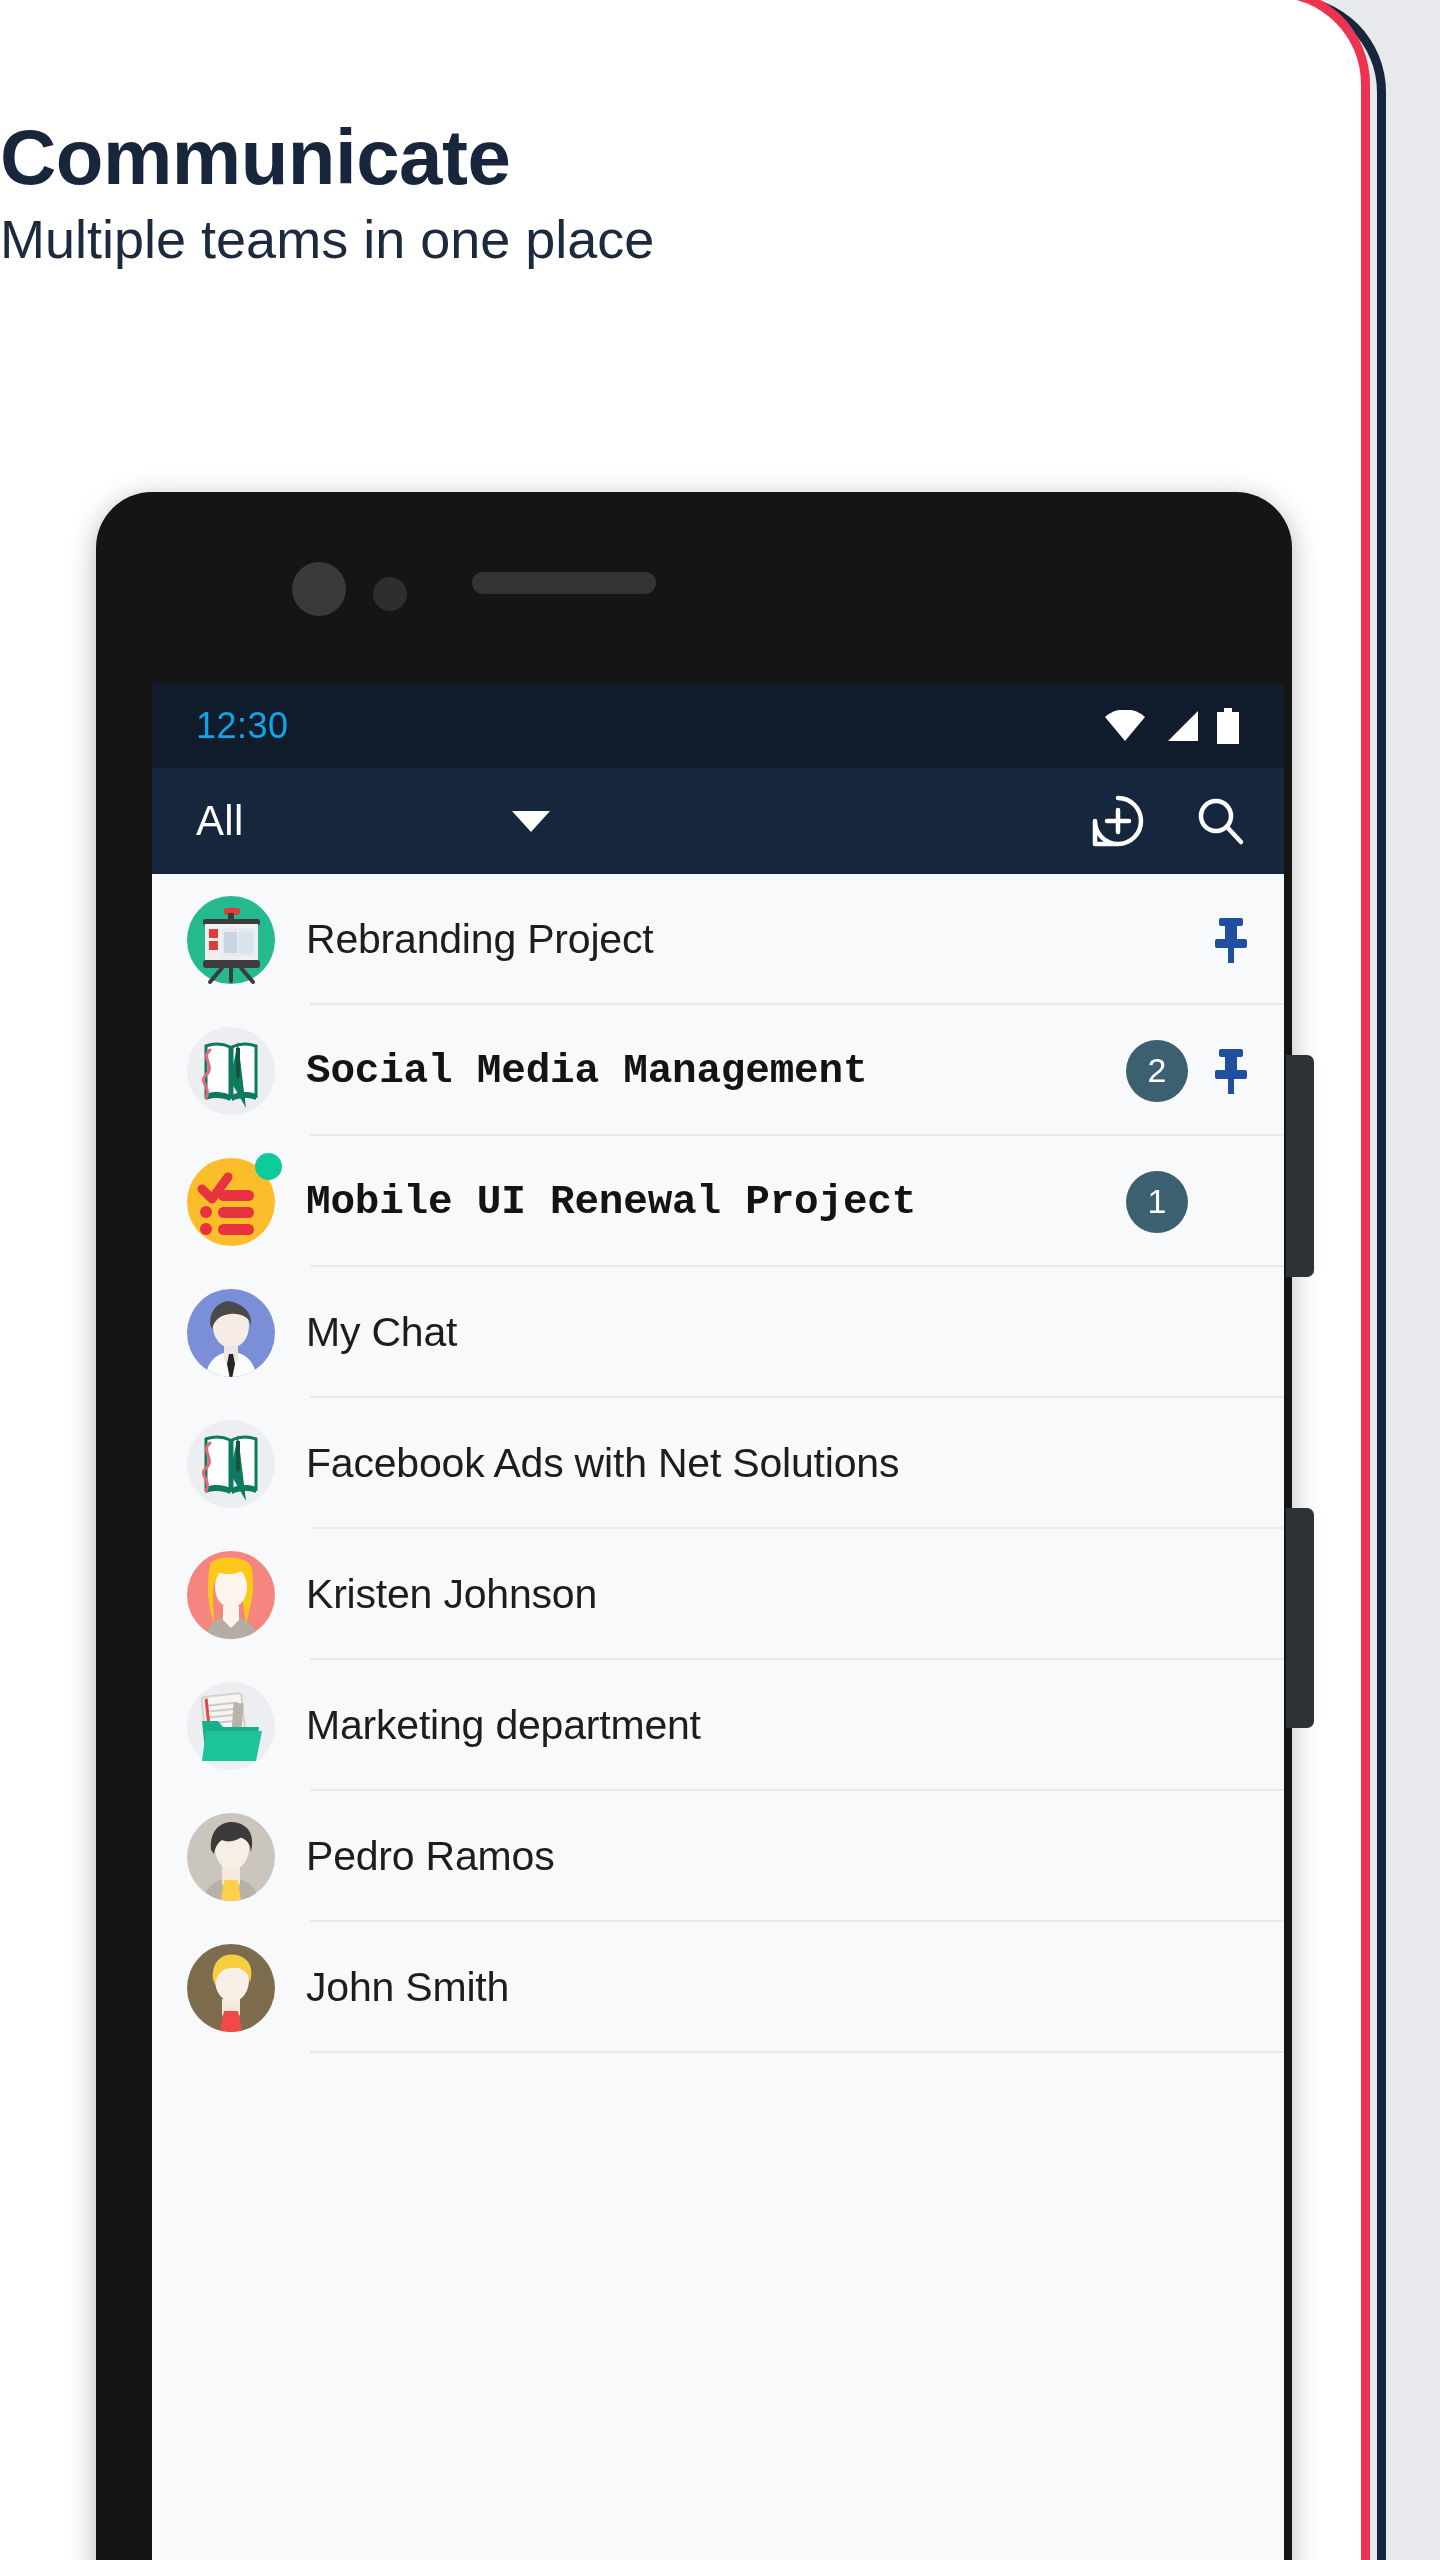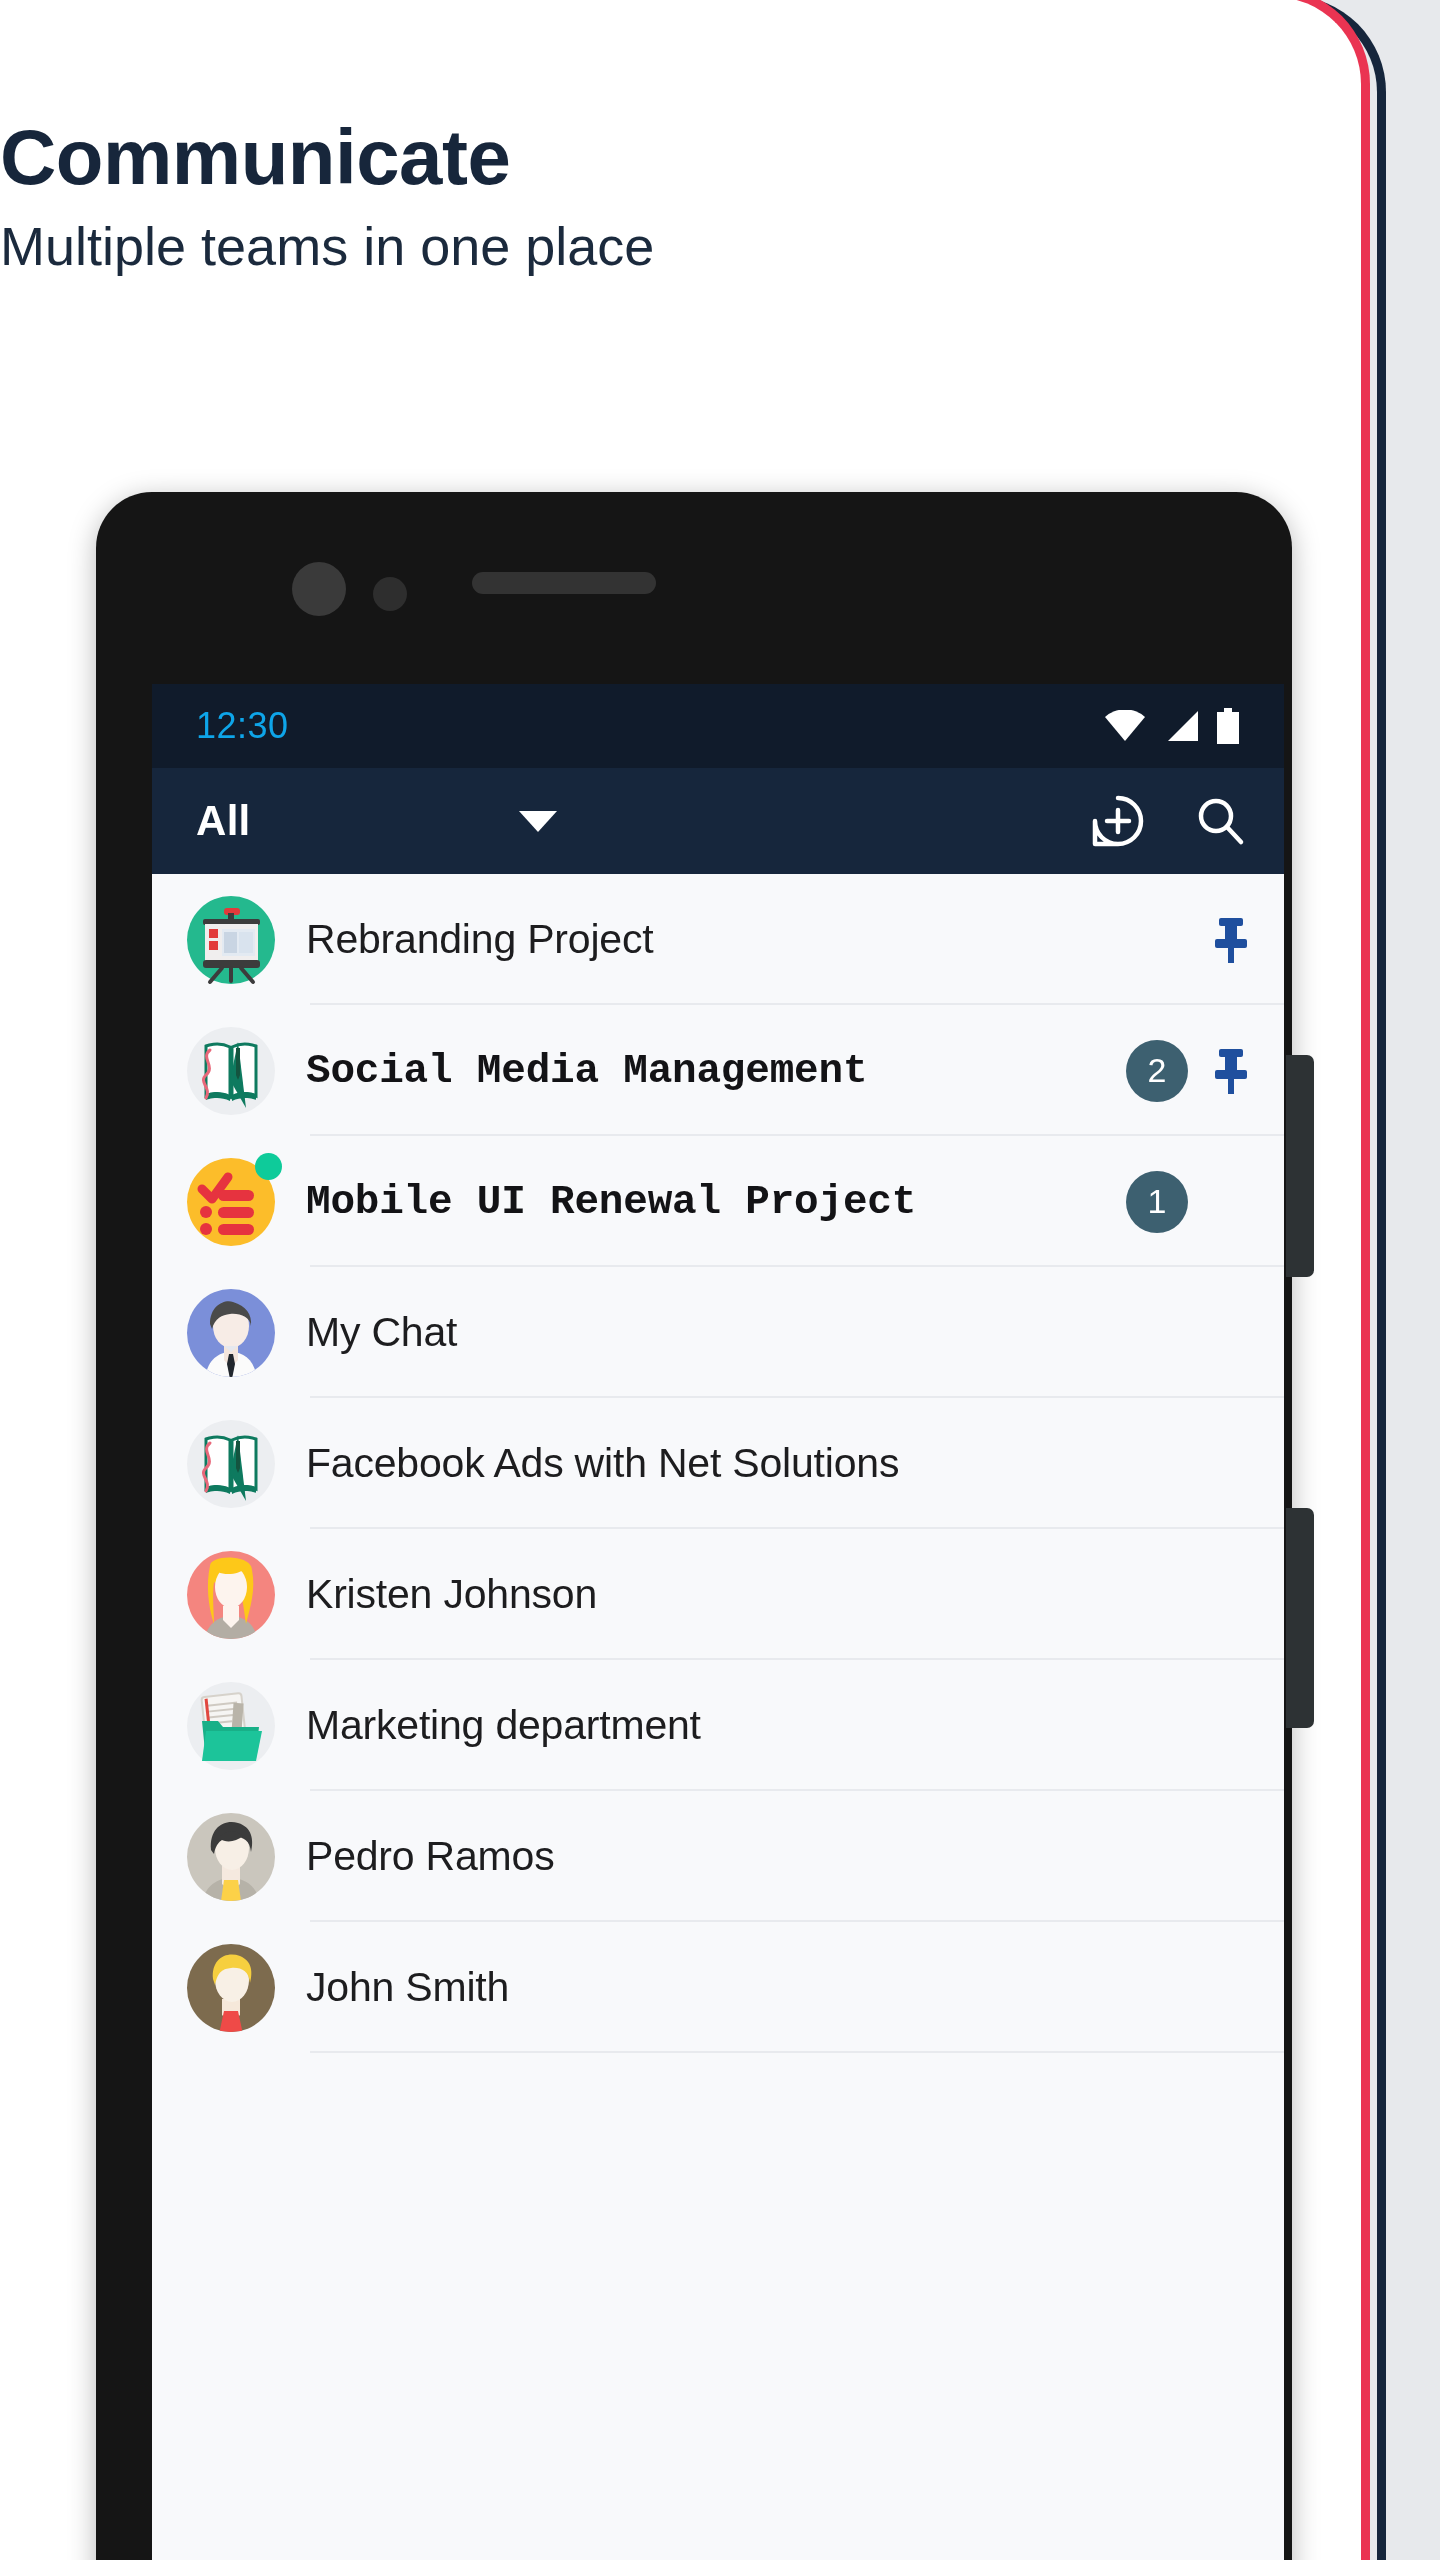--- a/index.html
+++ b/index.html
@@ -38,21 +38,21 @@
   #headings { position:absolute; left:0; top:0; width:1300px; z-index:5; }
   #title {
     margin-top:118px;
     font-size:78px;
     font-weight:bold;
     color:#17263b;
     letter-spacing:-0.5px;
     line-height:1;
   }
   #subtitle {
-    margin-top:23px;
+    margin-top:16px;
     font-size:54px;
     font-weight:normal;
     color:#1b2a3d;
     line-height:1;
   }
 
   
   #phone {
     position:absolute;
     left:96px; top:492px;
@@ -108,21 +108,21 @@
 
   
   #app-bar {
     position:relative;
     height:106px;
     background:#16263c;
     display:flex; align-items:center;
     padding:0 36px 0 44px;
   }
   #filter-label {
-    color:#ffffff; font-size:42px; font-weight:700; letter-spacing:.3px;
+    color:#ffffff; font-size:42px; font-weight:400; letter-spacing:.3px;
   }
   #filter-caret {
     margin-left:268px;
     width:0; height:0;
     border-left:19px solid transparent;
     border-right:19px solid transparent;
     border-top:21px solid #ffffff;
   }
   #app-bar-actions { margin-left:auto; display:flex; align-items:center; gap:46px; }
 

